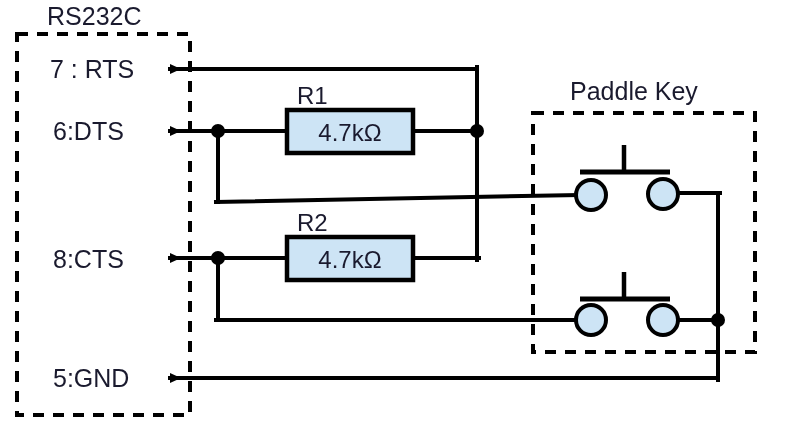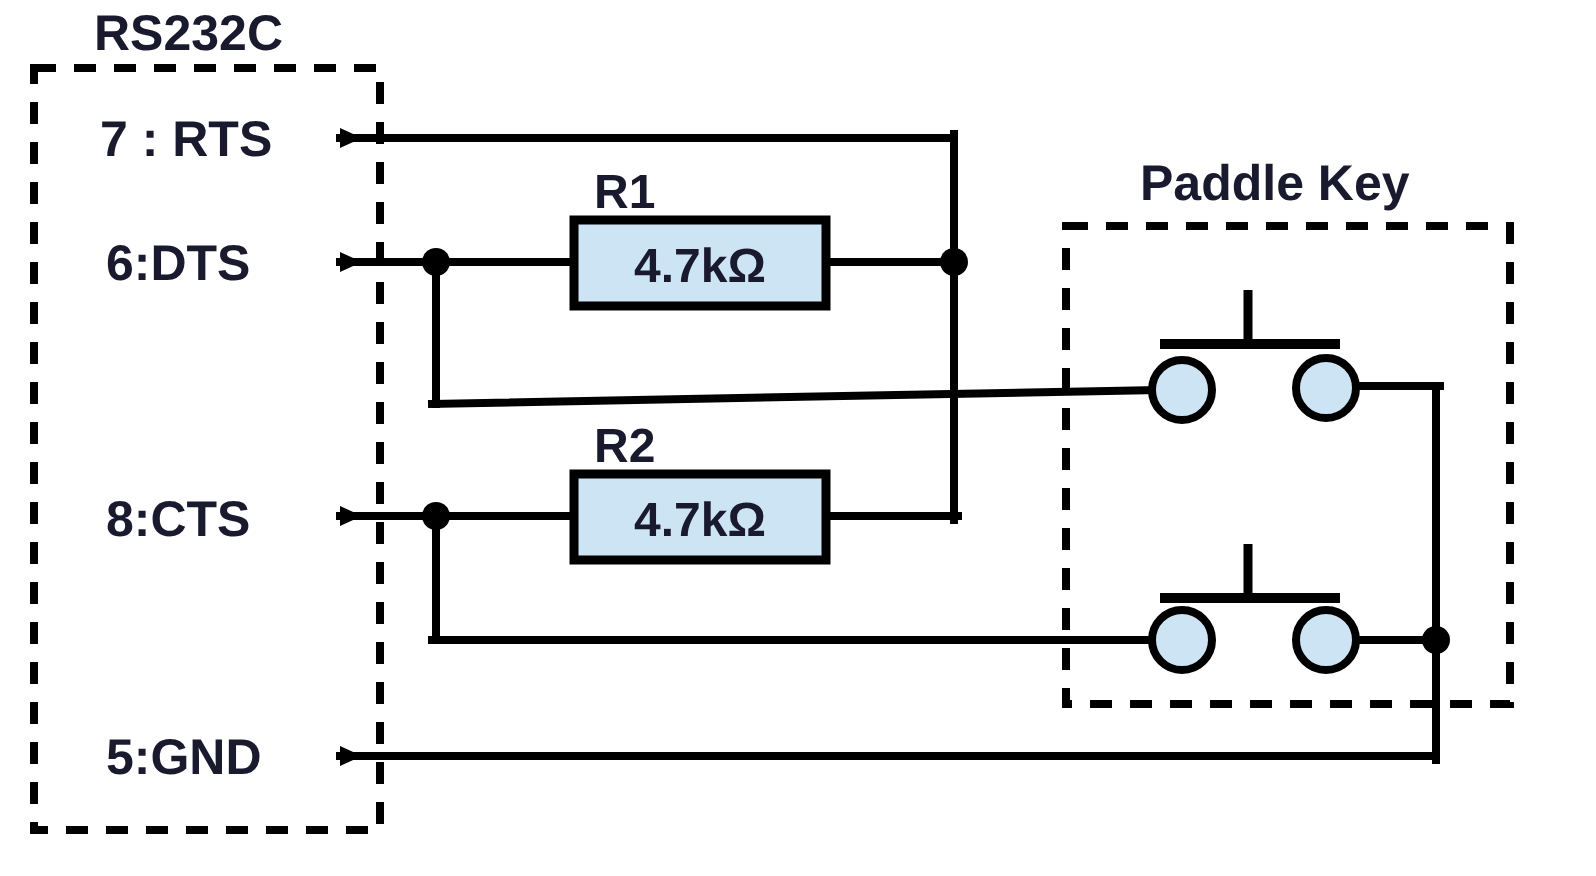--- a/index.html
+++ b/index.html
@@ -11,21 +11,20 @@
     width: 798px;
     height: 438px;
     overflow: hidden;
     font-family: "Liberation Sans", sans-serif;
   }
   #diagram-root {
     position: relative;
     width: 798px;
     height: 438px;
     background: #ffffff;
-    font-weight: bold;
   }
   svg#circuit {
     display: block;
     width: 798px;
     height: 438px;
   }
   .wire {
     stroke: #000000;
     stroke-width: 4;
     fill: none;

